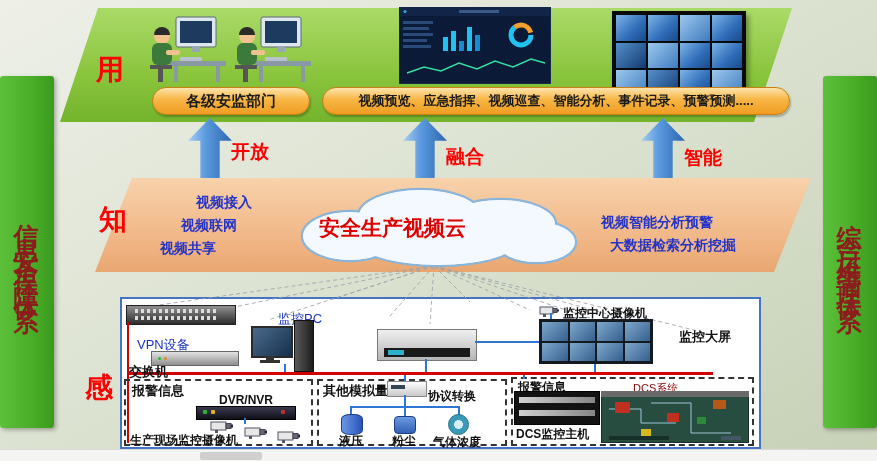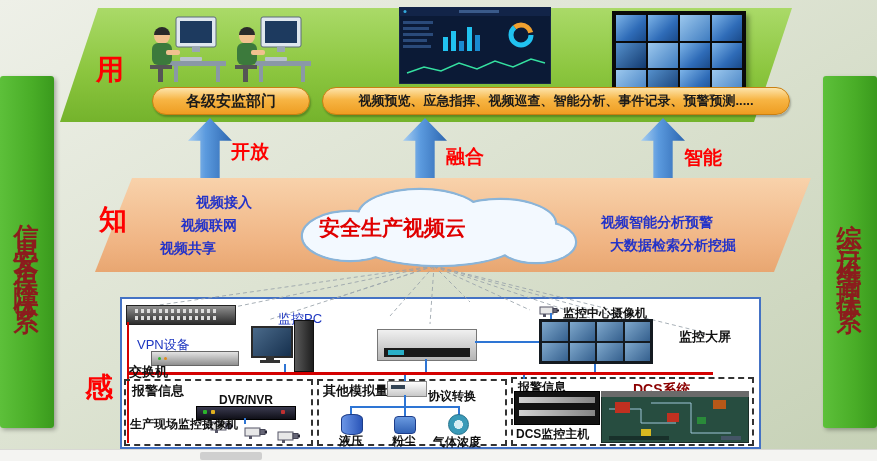--- a/index.html
+++ b/index.html
@@ -44,21 +44,21 @@
   .cloud-title{position:absolute;color:#e00000;font-weight:bold;font-size:21px;text-align:left}
   .net-label{position:absolute;color:#1d36c0;font-weight:bold;font-size:16px;white-space:nowrap}
 
   .network-box{position:absolute;left:120px;top:297px;width:641px;height:152px;
     background:#fff;border:2px solid #4472c4;box-sizing:border-box}
   .dashed-box{position:absolute;border:2px dashed #333;box-sizing:border-box}
 
   .net-blue{position:absolute;color:#1d36c0;font-weight:normal;font-size:13px;white-space:nowrap}
   .black-lbl{position:absolute;color:#111;font-weight:bold;font-size:13px;white-space:nowrap}
   .black-sm{position:absolute;color:#111;font-weight:bold;font-size:12px;white-space:nowrap}
-  .darkred-lbl{position:absolute;color:#8b0000;font-weight:bold;font-size:14px;white-space:nowrap}
+  .darkred-lbl{position:absolute;color:#8b0000;font-weight:normal;font-size:11px;white-space:nowrap}
 
   .redline{position:absolute;background:#d40000}
   .bline{position:absolute;background:#2e75d4}
 
   
   .switch-img{position:absolute;background:linear-gradient(180deg,#909090,#2c2c2c);border:1px solid #222}
   .port-strip{position:absolute;left:8px;width:82px;height:4px;
     background:repeating-linear-gradient(90deg,#ddd 0 3px,transparent 3px 6px)}
   .vpn-img{position:absolute;background:linear-gradient(180deg,#e3e3e3,#8f8f8f);border:1px solid #666}
   .led{position:absolute;width:3px;height:3px;border-radius:50%}
@@ -285,21 +285,21 @@
     <rect x="16" y="5.5" width="5" height="5" fill="#667" stroke="#445"></rect>
     <rect x="21" y="6.5" width="2" height="3" fill="#223"></rect>
     <rect x="5" y="12" width="3" height="3" fill="#556"></rect>
   </svg>
   <svg class="abs" style="left:277px;top:428px" width="26" height="15" viewBox="0 0 26 15">
     <rect x="1" y="4" width="15" height="8" fill="#e8e8e8" stroke="#556"></rect>
     <rect x="16" y="5.5" width="5" height="5" fill="#667" stroke="#445"></rect>
     <rect x="21" y="6.5" width="2" height="3" fill="#223"></rect>
     <rect x="5" y="12" width="3" height="3" fill="#556"></rect>
   </svg>
-  <div class="black-sm" style="left:130px;top:416px">生产现场监控摄像机</div>
+  <div class="black-sm" style="left:130px;top:432px">生产现场监控摄像机</div>
 
   <div class="dashed-box" style="left:317px;top:379px;width:190px;height:67px"></div>
   <div class="black-lbl" style="left:323px;top:382px">其他模拟量</div>
   <div class="converter" style="left:387px;top:381px;width:38px;height:14px">
     <i></i>
   </div>
   <div class="black-sm" style="left:428px;top:388px">协议转换</div>
   <div class="bline" style="left:404px;top:375px;width:2px;height:6px"></div>
   <div class="bline" style="left:404px;top:395px;width:2px;height:11px"></div>
   <div class="bline" style="left:350px;top:406px;width:110px;height:2px"></div>

